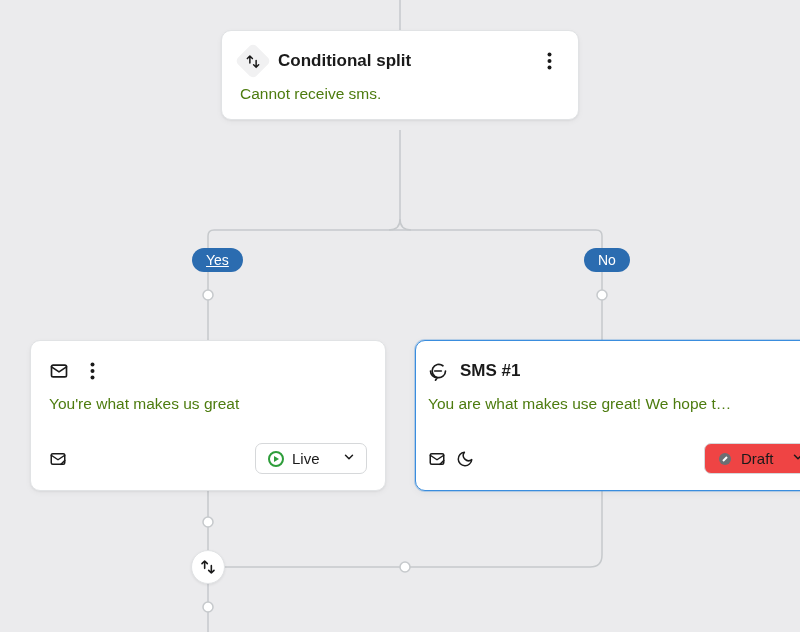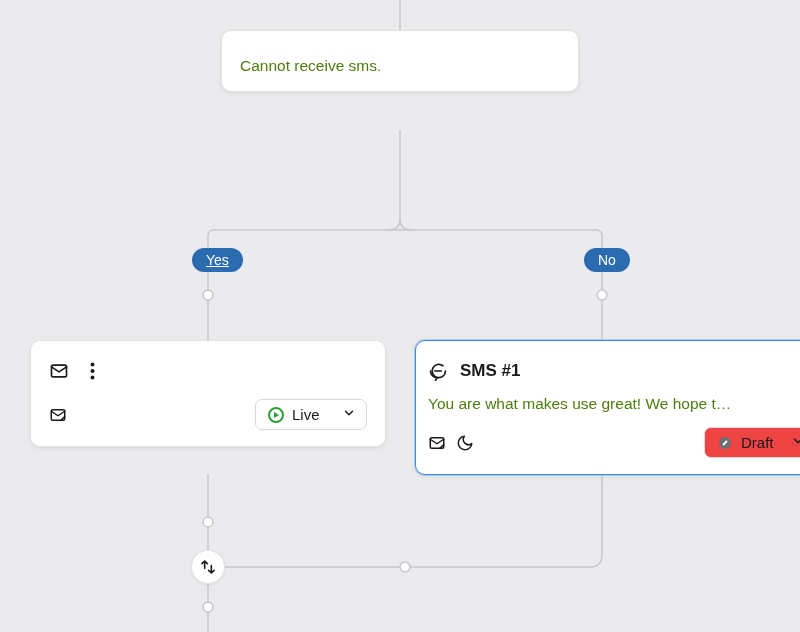--- a/index.html
+++ b/index.html
@@ -52,21 +52,21 @@
   }
   .card-body {
     margin-top: 10px;
     font-size: 15.5px;
     color: #4d7c0f;
     white-space: nowrap;
     overflow: hidden;
     text-overflow: ellipsis;
   }
   .card-footer {
-    margin-top: 14px;
+    margin-top: 30px;
     display: flex;
     align-items: center;
     gap: 10px;
   }
   .card-footer .spacer { flex: 1; }
 
   .icon-box {
     width: 30px;
     height: 30px;
     background: #f1f1f2;
@@ -168,43 +168,59 @@
   <path d="M208 582 V 632" stroke="#c6c9cc" stroke-width="1.5" fill="none"></path>
 
   <circle class="node-dot" cx="208" cy="295" r="5"></circle>
   <circle class="node-dot" cx="602" cy="295" r="5"></circle>
   <circle class="node-dot" cx="208" cy="522" r="5"></circle>
   <circle class="node-dot" cx="405" cy="567" r="5"></circle>
   <circle class="node-dot" cx="208" cy="607" r="5"></circle>
 </svg>
 
 <div class="card" style="left:221px; top:30px; width:358px;">
-  <div class="card-body">Cannot receive sms.</div>
-</div>
-
-<div class="pill" style="left:192px; top:248px;text-decoration:underline;">Yes</div>
-
-<div class="pill" style="left:584px; top:248px;">No</div>
-
-<div class="card" style="left:30px; top:340px; width:356px;">
   <div class="card-header">
-    <span class="mini-icon">
-      <svg width="20" height="20" viewBox="0 0 24 24" fill="none" stroke="#1a1a1a" stroke-width="2" stroke-linecap="round" stroke-linejoin="round">
-          <rect x="3" y="5" width="18" height="14" rx="2"></rect>
-          <path d="M3 7l9 6 9-6"></path>
-        </svg>
-    </span>
+    <span class="icon-box diamond">
+      <svg width="15" height="15" viewBox="0 0 24 24" fill="none" stroke="#1a1a1a" stroke-width="2.4" stroke-linecap="round" stroke-linejoin="round">
+          <path d="M7 3 L7 14 M7 3 L3 7 M7 3 L11 7 M17 21 L17 10 M17 21 L13 17 M17 21 L21 17"></path>
+        </svg>
+    </span>
+    <span class="title">Conditional split</span>
     <span class="more-btn">
       <svg width="5" height="18" viewBox="0 0 5 18">
           <circle cx="2.5" cy="2.5" r="2" fill="#1a1a1a"></circle>
           <circle cx="2.5" cy="9" r="2" fill="#1a1a1a"></circle>
           <circle cx="2.5" cy="15.5" r="2" fill="#1a1a1a"></circle>
         </svg>
     </span>
   </div>
+  <div class="card-body">Cannot receive sms.</div>
+</div>
+
+<div class="pill" style="left:192px; top:248px;text-decoration:underline;">Yes</div>
+
+<div class="pill" style="left:584px; top:248px;">No</div>
+
+<div class="card" style="left:30px; top:340px; width:356px;">
+  <div class="card-header">
+    <span class="mini-icon">
+      <svg width="20" height="20" viewBox="0 0 24 24" fill="none" stroke="#1a1a1a" stroke-width="2" stroke-linecap="round" stroke-linejoin="round">
+          <rect x="3" y="5" width="18" height="14" rx="2"></rect>
+          <path d="M3 7l9 6 9-6"></path>
+        </svg>
+    </span>
+    <span class="more-btn">
+      <svg width="5" height="18" viewBox="0 0 5 18">
+          <circle cx="2.5" cy="2.5" r="2" fill="#1a1a1a"></circle>
+          <circle cx="2.5" cy="9" r="2" fill="#1a1a1a"></circle>
+          <circle cx="2.5" cy="15.5" r="2" fill="#1a1a1a"></circle>
+        </svg>
+    </span>
+  </div>
+  <div class="card-body">You're what makes us great</div>
   <div class="card-footer">
     <span class="mini-icon">
       <svg width="18" height="18" viewBox="0 0 24 24" fill="none" stroke="#1a1a1a" stroke-width="2" stroke-linecap="round" stroke-linejoin="round">
           <rect x="3" y="5" width="18" height="14" rx="2"></rect>
           <path d="M3 7l9 6 9-6"></path>
           <path d="M16 19 L21 14" stroke-width="2.2"></path>
         </svg>
     </span>
     <span class="spacer"></span>
     <div class="status">

